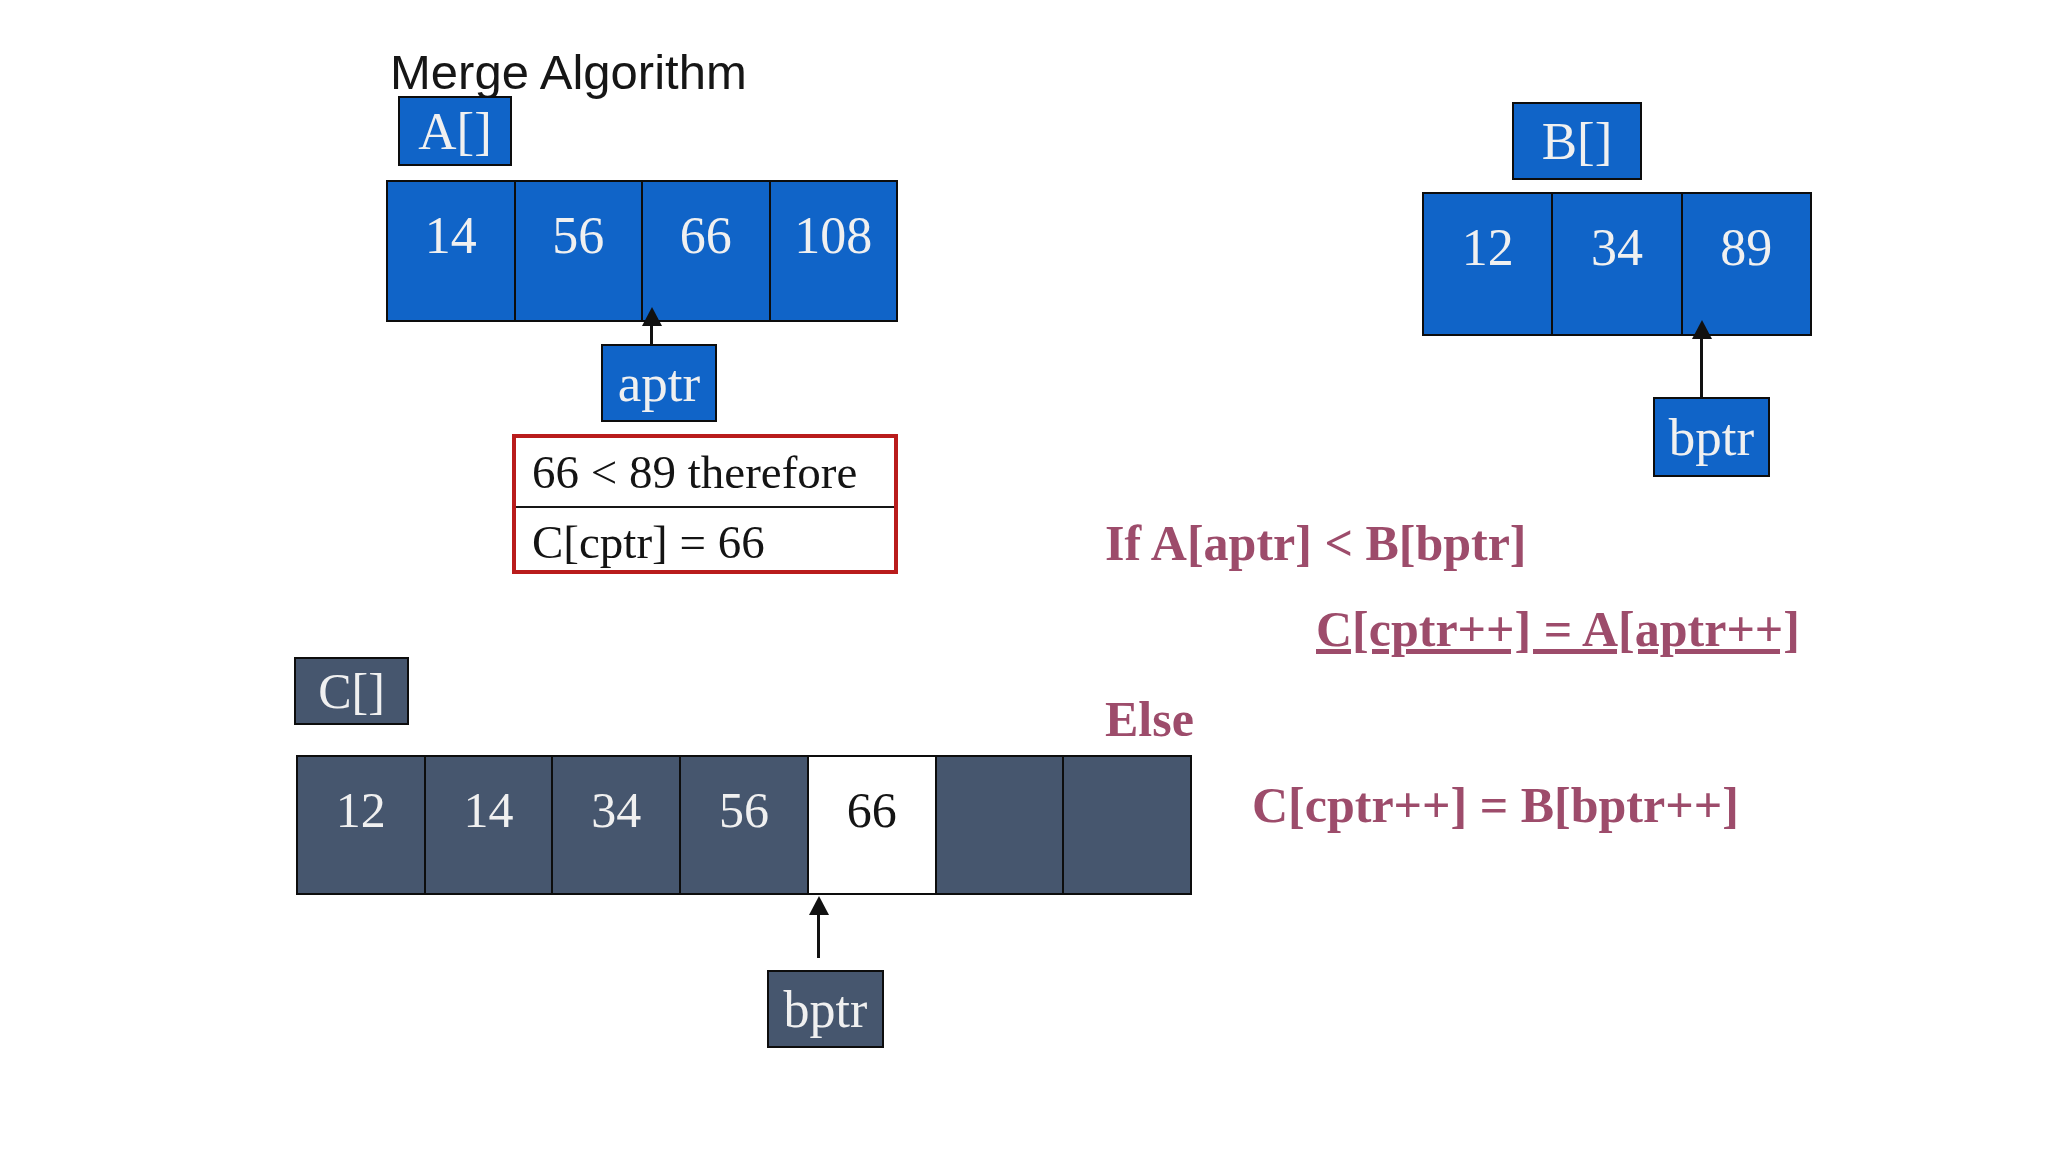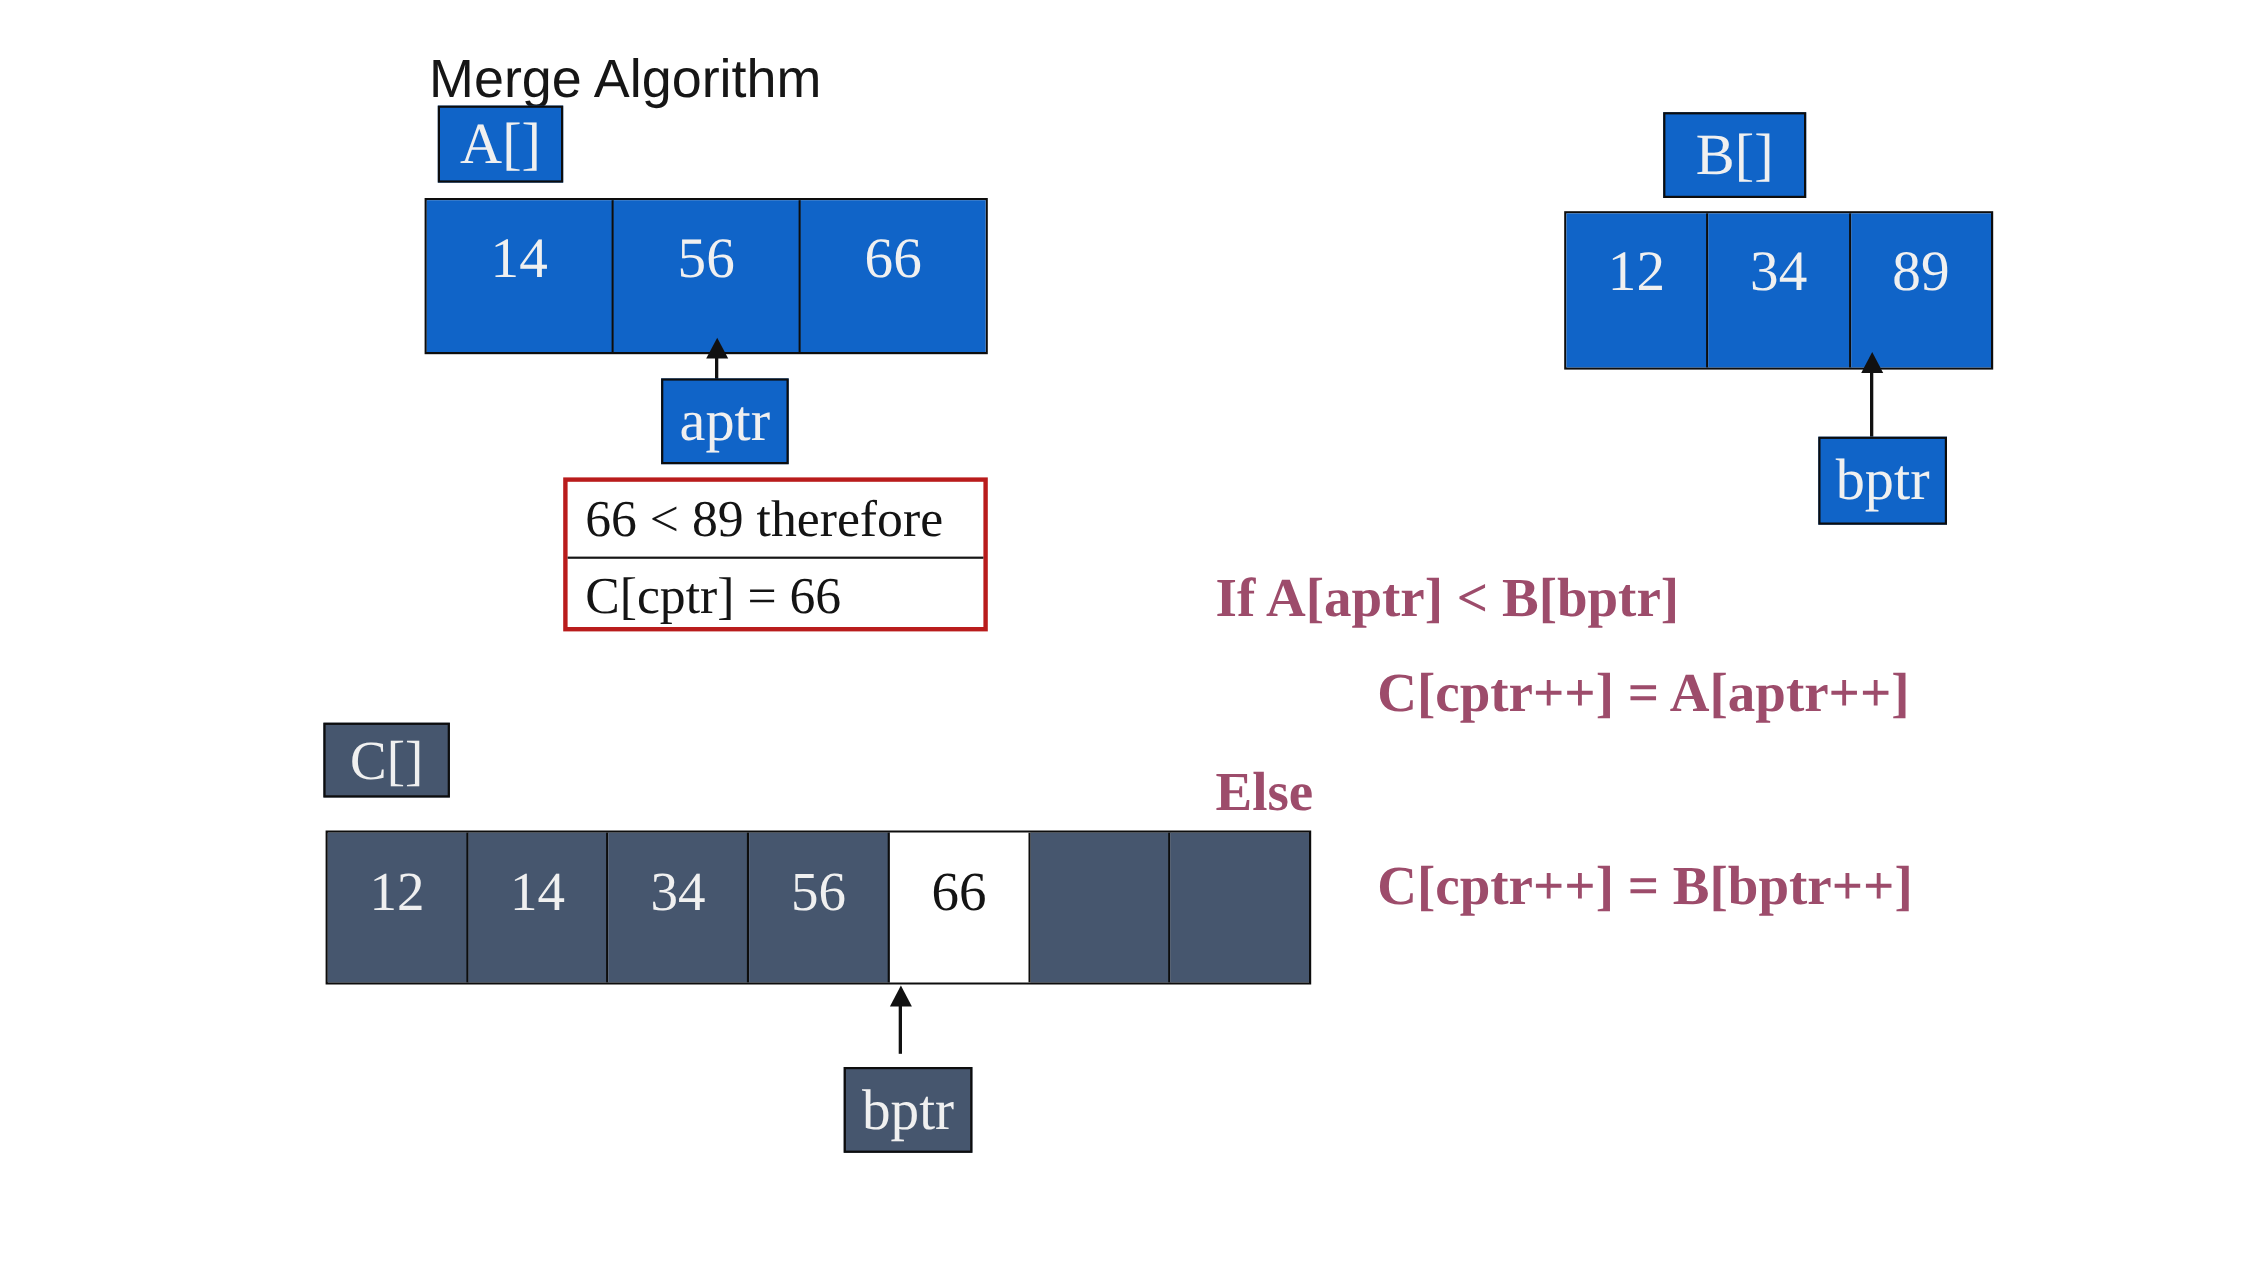--- a/index.html
+++ b/index.html
@@ -67,20 +67,21 @@
 <div class="abs slide-title">Merge Algorithm</div>
 
 <div class="abs tagbox blue-bg" style="left:398px;top:96px;width:114px;height:70px;">
   <span>A[]</span>
 </div>
 
 <div class="abs array" style="left:346px;top:180px;width:512px;height:142px;">
   <div class="cell blue-bg">14</div>
   <div class="cell blue-bg">56</div>
   <div class="cell blue-bg">66</div>
+  <div class="cell blue-bg">108</div>
 </div>
 
 <div class="abs arrow-head" style="left:642px;top:307px;"></div>
 <div class="abs arrow-line" style="left:650px;top:325px;height:20px;"></div>
 
 <div class="abs tagbox blue-bg" style="left:601px;top:344px;width:116px;height:78px;">
   <span>aptr</span>
 </div>
 
 <div class="abs notebox">
@@ -120,15 +121,15 @@
 </div>
 
 <div class="abs arrow-head" style="left:809px;top:896px;"></div>
 <div class="abs arrow-line" style="left:817px;top:914px;height:44px;"></div>
 
 <div class="abs tagbox slate-bg" style="left:767px;top:970px;width:117px;height:78px;font-size:52px;">
   <span>bptr</span>
 </div>
 
 <div class="abs code" style="left:1105px;top:514px;">If A[aptr] &lt; B[bptr]</div>
-<div class="abs code" style="left:1252px;top:600px;">C[cptr++] = A[aptr++]</div>
+<div class="abs code" style="left:1316px;top:600px;text-decoration:underline;">C[cptr++] = A[aptr++]</div>
 <div class="abs code" style="left:1105px;top:690px;">Else</div>
 <div class="abs code" style="left:1252px;top:776px;">C[cptr++] = B[bptr++]</div>
 
 </body></html>

